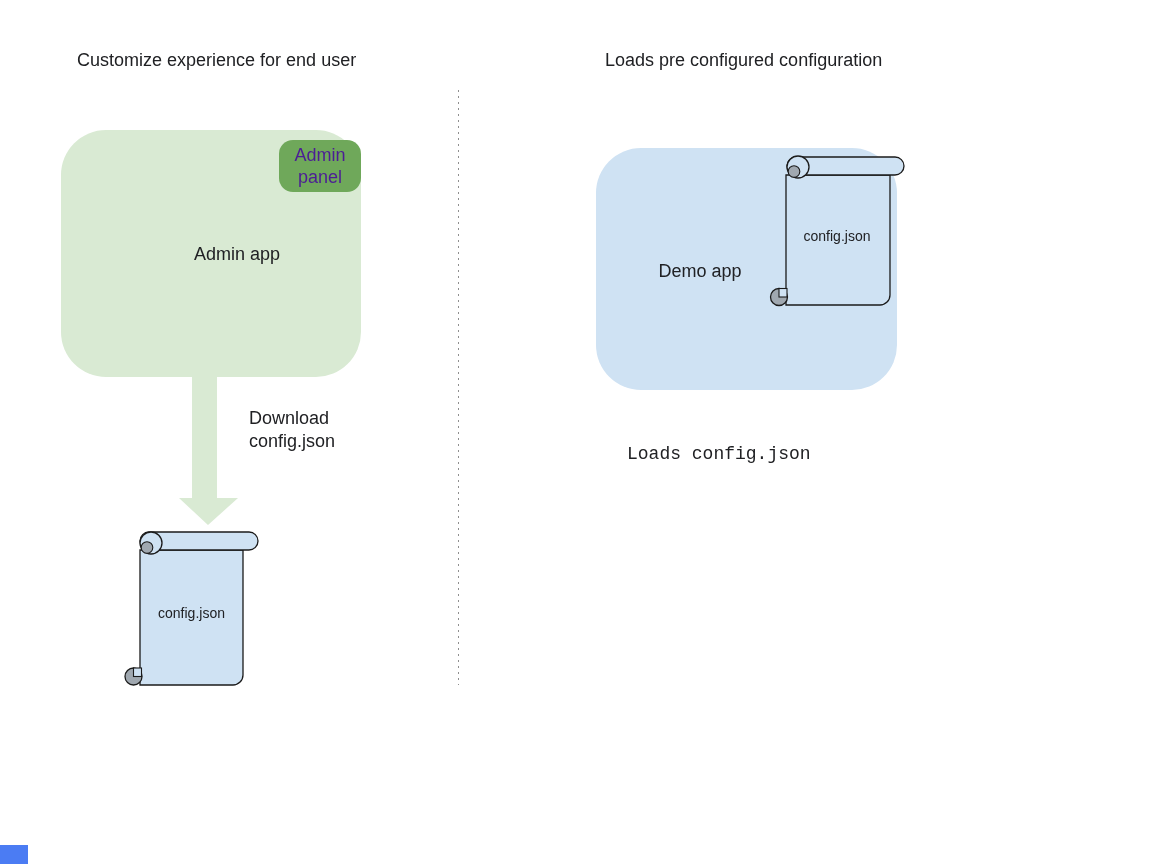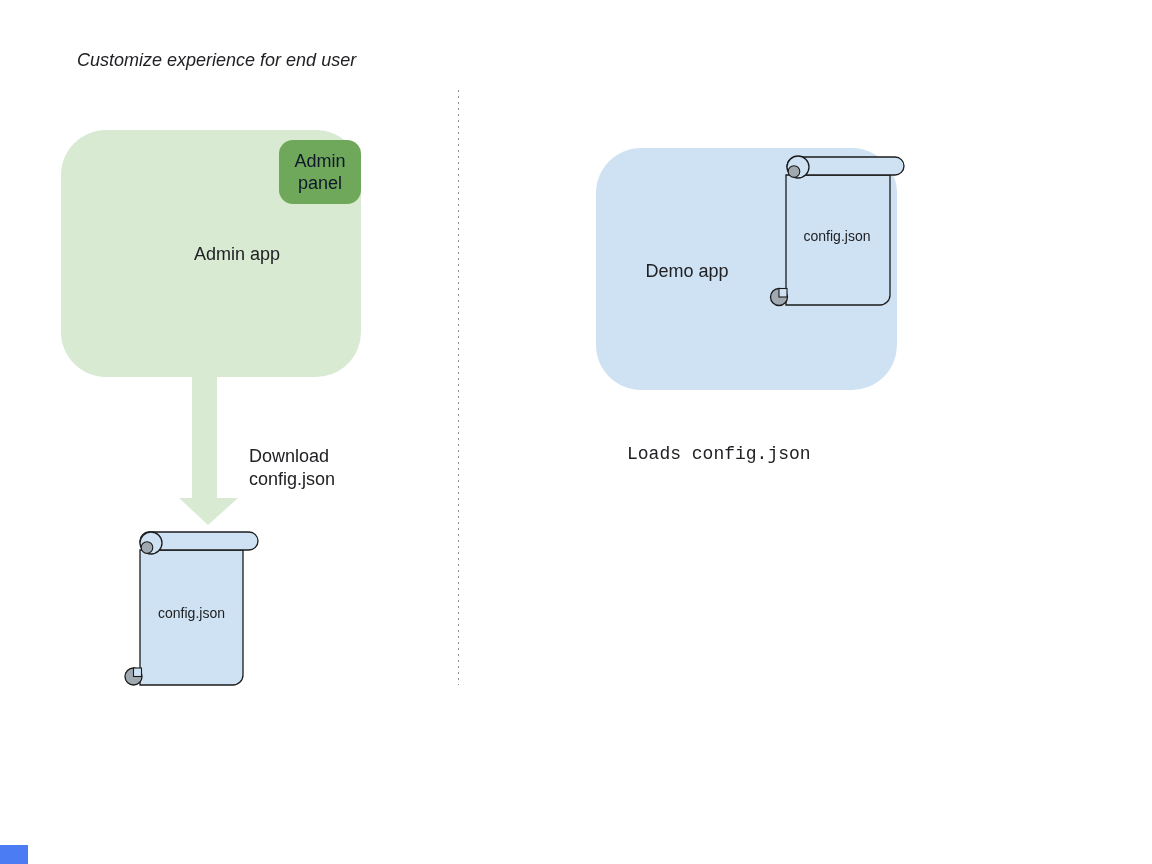--- a/index.html
+++ b/index.html
@@ -10,40 +10,41 @@
   .abs{position:absolute;}
   .section-title{font-size:18px;line-height:21px;white-space:nowrap;}
   .divider{
     position:absolute;left:458px;top:90px;width:1px;height:595px;
     background:repeating-linear-gradient(to bottom,#8f8f8f 0 2px,transparent 2px 6px);
   }
   .app-box{position:absolute;border-radius:45px;}
   .admin-box{left:61px;top:130px;width:300px;height:247px;background:#d9ead3;}
   .demo-box{left:596px;top:148px;width:301px;height:242px;background:#cfe2f3;}
   .admin-panel{
-    position:absolute;left:279px;top:140px;width:82px;height:64px;
+    position:absolute;left:279px;top:140px;width:82px;height:52px;
     background:#6fa85a;border-radius:14px;display:flex;flex-direction:column;
     align-items:center;justify-content:center;font-size:18px;line-height:22px;
-    text-align:center;color:#0f172a;
+    text-align:center;color:#4c1d95;
   }
   .box-label{position:absolute;font-size:18px;line-height:21px;text-align:center;white-space:nowrap;}
   .admin-app-label{left:61px;top:244px;width:352px;}
-  .demo-app-label{left:607px;top:261px;width:160px;}
-  .arrow-label{position:absolute;left:249px;top:407px;font-size:18px;line-height:23px;margin-top:38px;}
+  .demo-app-label{left:620px;top:261px;width:160px;}
+  .arrow-label{position:absolute;left:249px;top:407px;font-size:18px;line-height:23px;}
   .loads-caption{position:absolute;left:627px;top:444px;font-size:18px;line-height:21px;white-space:nowrap;font-family:Liberation Mono, monospace;}
   .scroll-svg{position:absolute;overflow:visible;}
   .scroll-text{font-family:"Liberation Sans",sans-serif;font-size:14px;fill:#202124;}
   .corner-square{position:absolute;left:0;top:845px;width:28px;height:19px;background:#4b7cf3;}
 </style>
 </head>
 <body>
 
 <div class="canvas">
 
-  <div class="abs section-title" style="left:77px;top:50px;font-style:italic;">Customize experience for end user</div>
+  <div class="abs section-title" style="left:77px;top:50px;">Customize experience for end user</div>
+  <div class="abs section-title" style="left:605px;top:50px;">Loads pre configured configuration</div>
 
   <div class="divider"></div>
 
   <div class="app-box admin-box"></div>
   <div class="box-label admin-app-label">Admin app</div>
   <div class="admin-panel">
     <span>Admin</span>
     <span>panel</span>
   </div>
 

